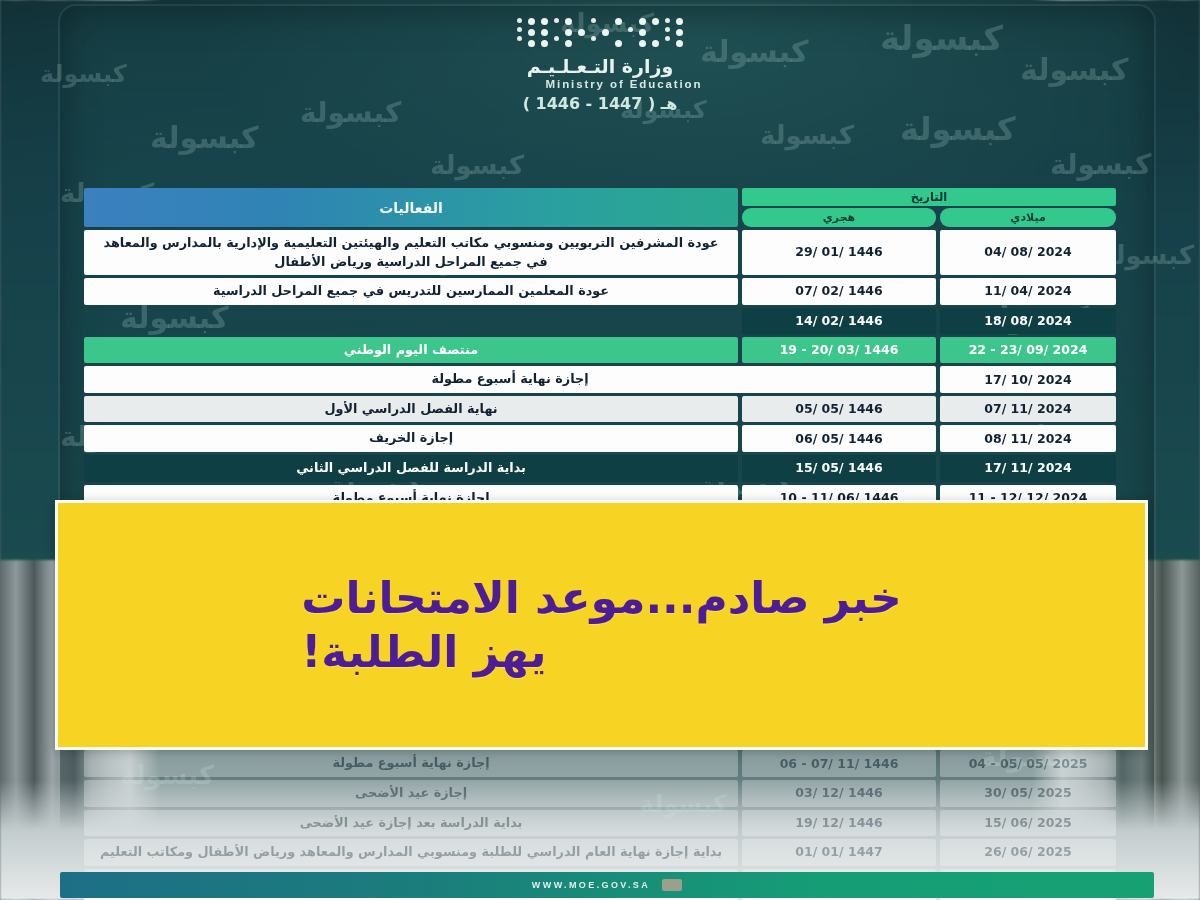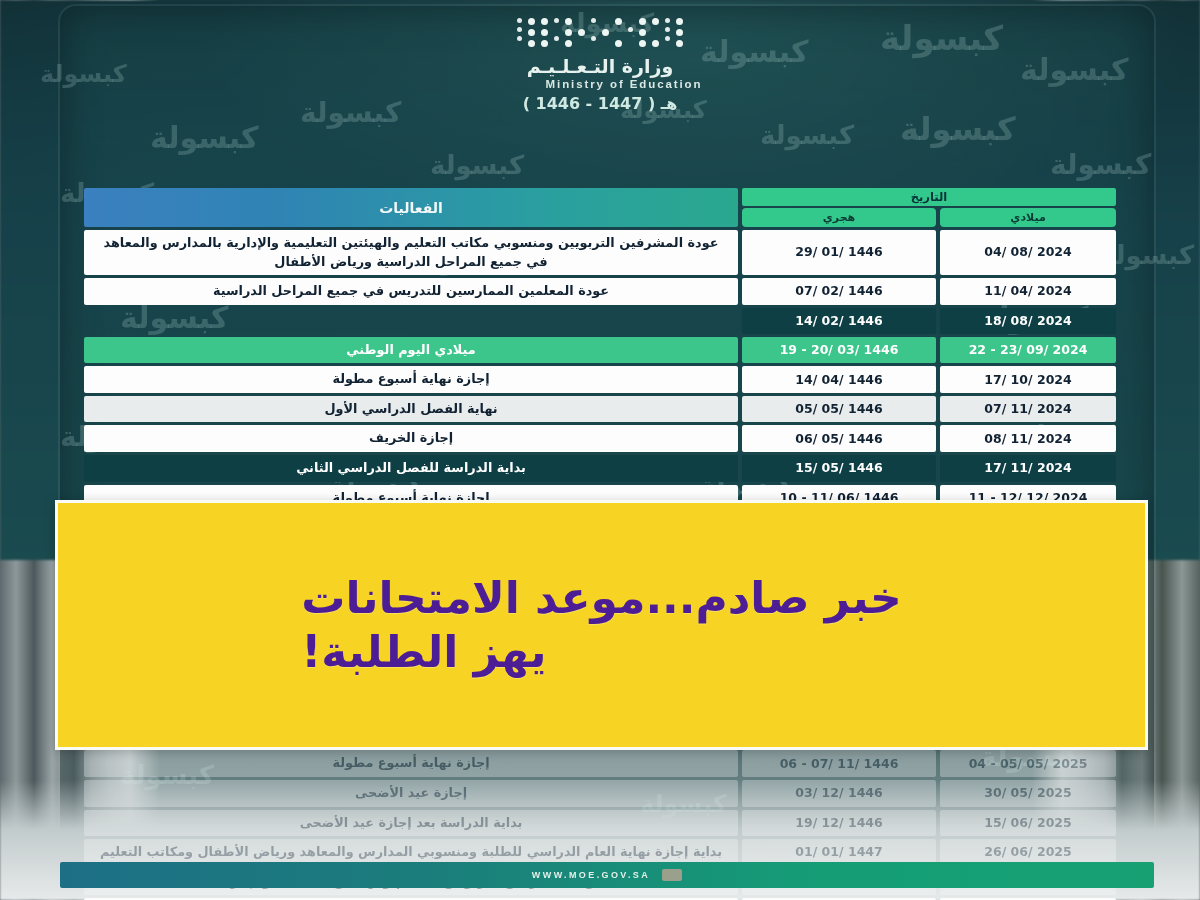--- a/index.html
+++ b/index.html
@@ -41,21 +41,21 @@
     box-shadow:0 0 0 2px rgba(180,220,215,.10), 0 0 40px rgba(0,0,0,.35) inset;
     background:linear-gradient(180deg, rgba(28,80,84,.35), rgba(18,52,58,.25));
     filter:blur(.6px);
   }
   .bg-bottom-light {
     position:absolute; left:0; right:0; bottom:0; height:120px;
     background:linear-gradient(180deg, rgba(180,196,196,0) 0%, #c3cccd 42%, #e7eaea 100%);
     filter:blur(1.2px);
   }
   .footer-bar {
-    position:absolute; left:60px; right:46px; bottom:12px; height:26px;
+    position:absolute; left:60px; right:46px; bottom:2px; height:26px;
     background:linear-gradient(90deg,#1d6f86 0%,#1b7e7b 35%,#159e76 70%,#17a173 100%);
     border-radius:2px;
     display:flex; align-items:center; justify-content:center; gap:12px;
     filter:blur(.5px);
   }
   .footer-bar .flag {
     width:20px;height:12px;background:#9aa08c;border-radius:2px;
   }
   .footer-bar .url {
     color:#e3efe9; font-size:9px; letter-spacing:2.4px; font-weight:700;
@@ -126,21 +126,21 @@
     display:flex; flex-direction:column; gap:2px;
   }
   .hdr-date-top {
     background:#34c98c; color:#08343a; font-size:11.5px; font-weight:700;
     text-align:center; padding:2px 12px; border-radius:2px;
     display:flex; align-items:center; justify-content:center;
   }
   .hdr-date-sub { display:flex; gap:4px; }
   .hdr-sub {
     background:#34c98c; color:#0b3b34; font-size:11px; font-weight:700;
-    padding:3px 0; border-radius:4px;
+    padding:3px 0; border-radius:9px;
     display:flex; align-items:center; justify-content:center;
   }
   .hdr-evt {
     flex:1 1 auto;
     background:linear-gradient(270deg,#2aa88f 0%, #2a9fa0 30%, #2f84b4 70%, #3b80c0 100%);
     color:#f2f8f7; font-size:14px; font-weight:700;
     display:flex; align-items:center; justify-content:center;
     border-radius:2px;
   }
 
@@ -312,25 +312,24 @@
           <div class="cell c-hij">1446 /02 /07</div>
           <div class="cell evt c-evt">عودة المعلمين الممارسين للتدريس في جميع المراحل الدراسية</div>
         </div>
         <div class="row v-dark">
           <div class="cell c-greg">2024 /08 /18</div>
           <div class="cell c-hij">1446 /02 /14</div>
         </div>
         <div class="row v-green">
           <div class="cell c-greg">2024 /09 /23 - 22</div>
           <div class="cell c-hij">1446 /03 /20 - 19</div>
-          <div class="cell evt c-evt">ميلادي اليوم الوطني</div>
+          <div class="cell evt c-evt">منتصف اليوم الوطني</div>
         </div>
         <div class="row v-white">
           <div class="cell c-greg">2024 /10 /17</div>
-          <div class="cell c-hij">1446 /04 /14</div>
           <div class="cell evt c-evt">إجازة نهاية أسبوع مطولة</div>
         </div>
         <div class="row v-gray">
           <div class="cell c-greg">2024 /11 /07</div>
           <div class="cell c-hij">1446 /05 /05</div>
           <div class="cell evt c-evt">نهاية الفصل الدراسي الأول</div>
         </div>
         <div class="row v-white">
           <div class="cell c-greg">2024 /11 /08</div>
           <div class="cell c-hij">1446 /05 /06</div>

